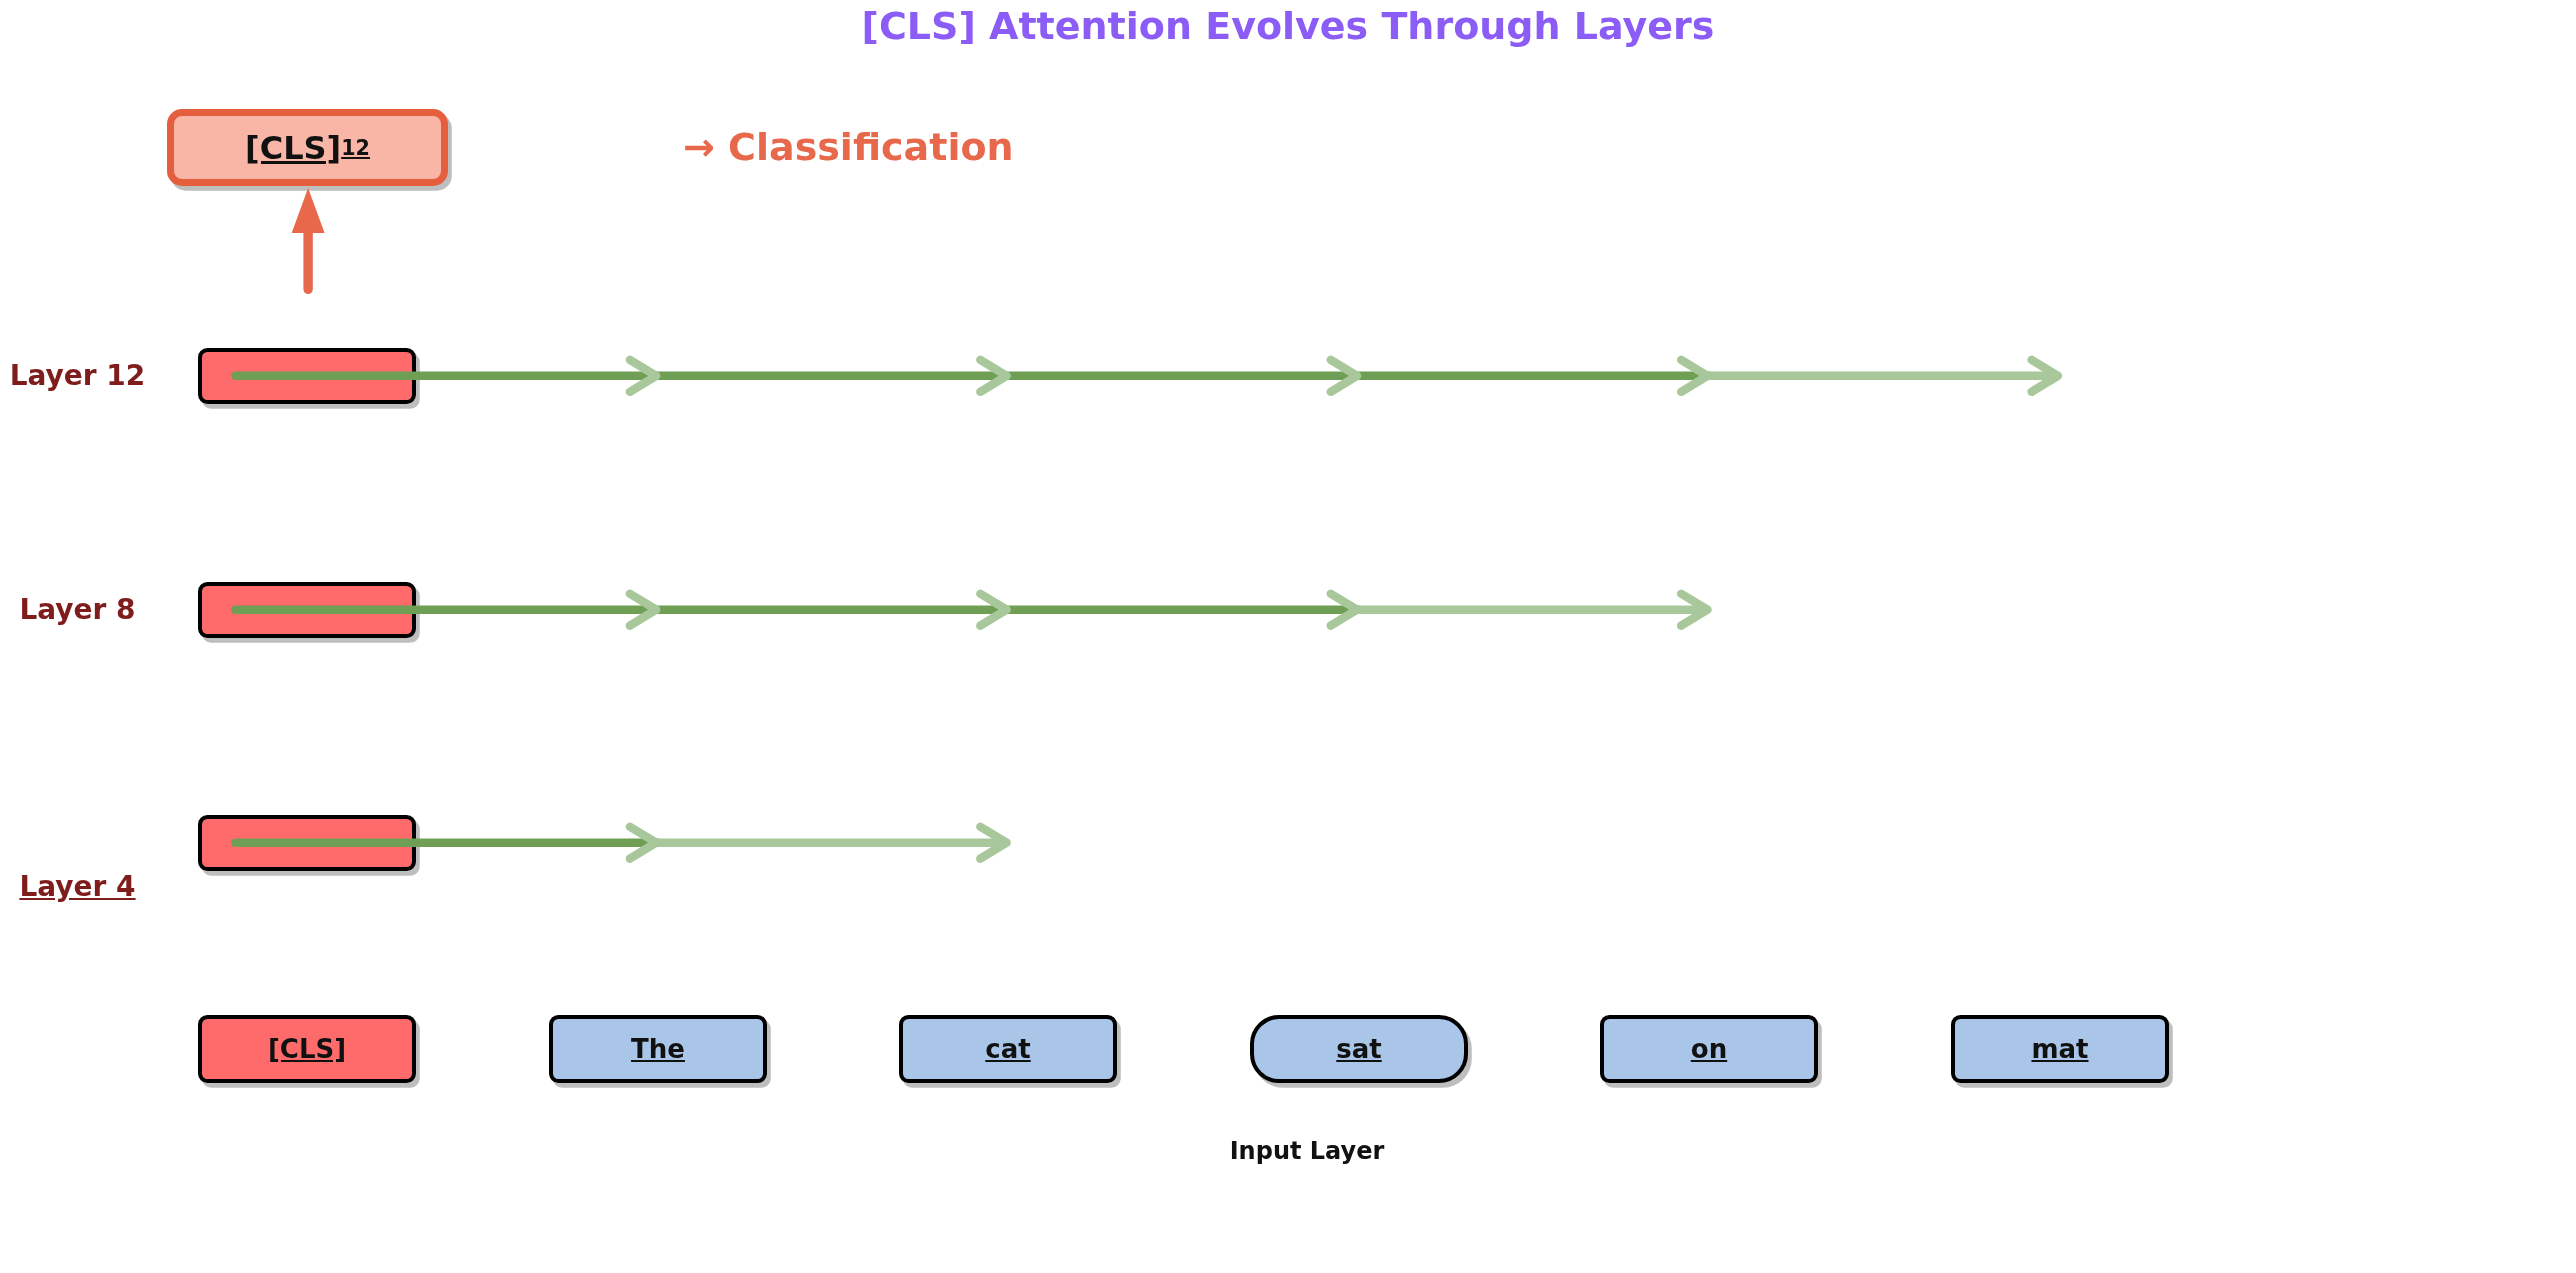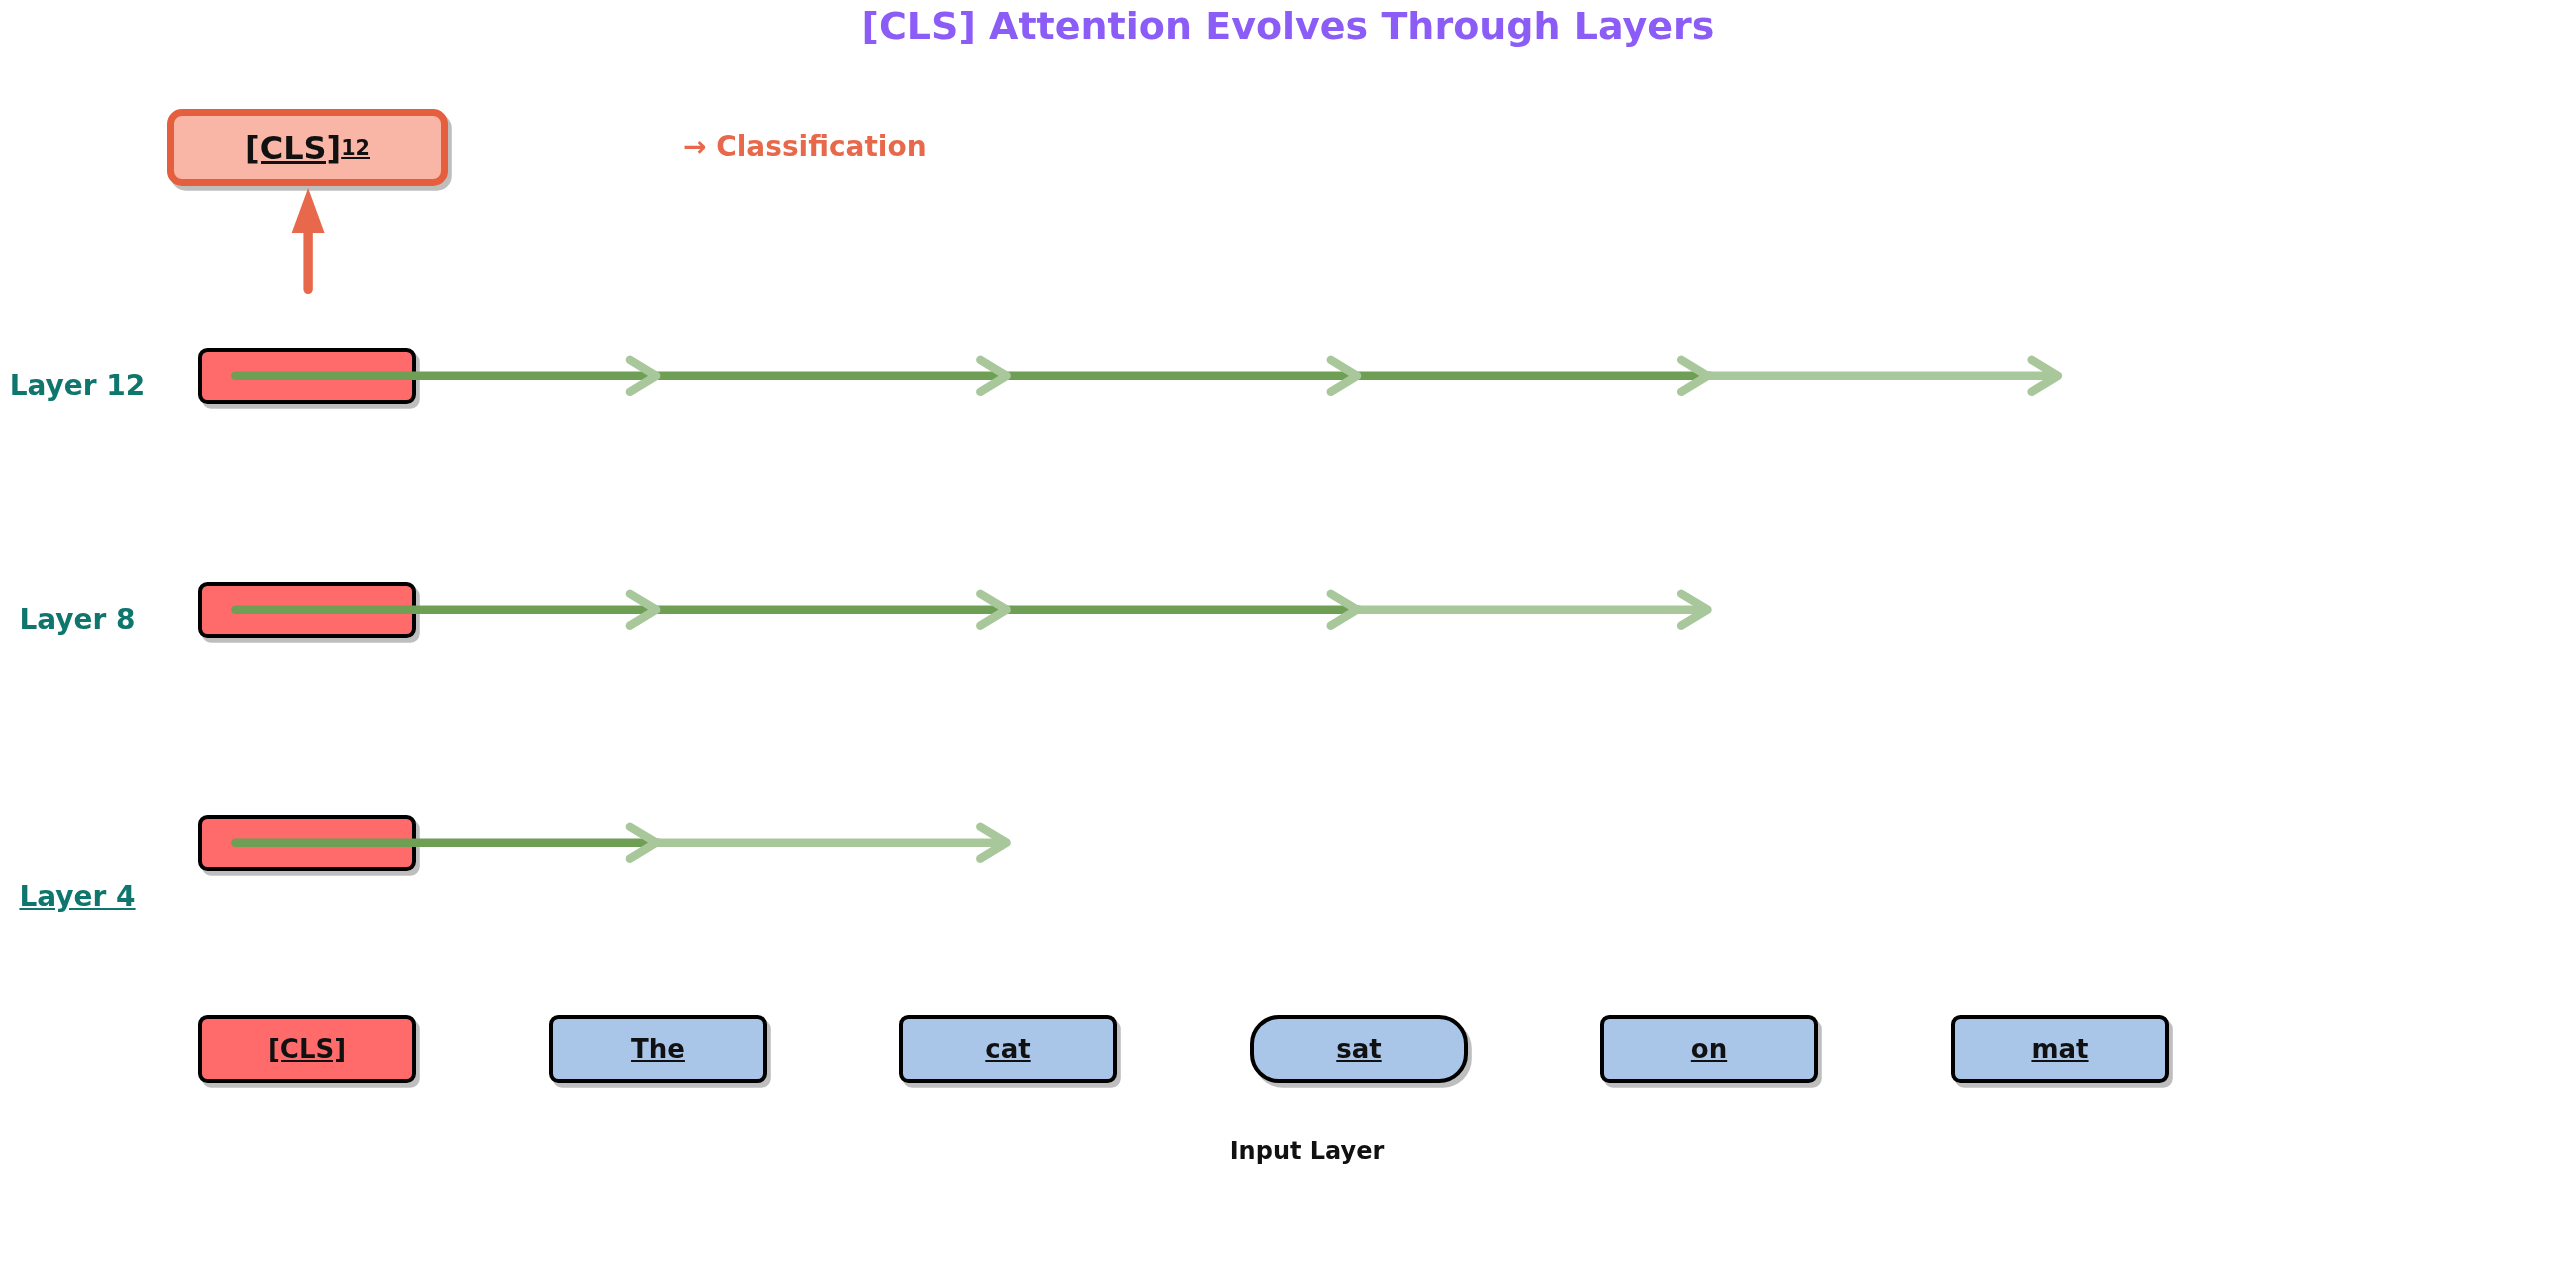--- a/index.html
+++ b/index.html
@@ -36,25 +36,25 @@
     left:167px;top:109px;width:281px;height:77px;
     background:#F9B5A6;
     border:7.5px solid #E55E3E;
     border-radius:15px;
     font-size:32px;
   }
   .output-box sub{font-size:20.7px;line-height:0;}
   .row-label{
     position:absolute;left:0;width:155px;height:38px;
     line-height:38px;text-align:center;
-    font-size:28px;font-weight:bold;color:#0f766e;margin-top:10px;
+    font-size:28px;font-weight:bold;color:#7f1d1d;
   }
   .classification{
     position:absolute;left:683px;top:128px;
-    font-size:28px;line-height:38px;font-weight:bold;
+    font-size:38px;line-height:38px;font-weight:bold;
     color:#E8684B;
   }
   .input-label{
     position:absolute;left:1025px;top:1131px;width:564px;
     text-align:center;font-size:24px;line-height:41px;
     font-weight:bold;color:#111;
   }
   #arrow-layer{
     position:absolute;left:0;top:0;width:2576px;height:1273px;
     z-index:5;pointer-events:none;

